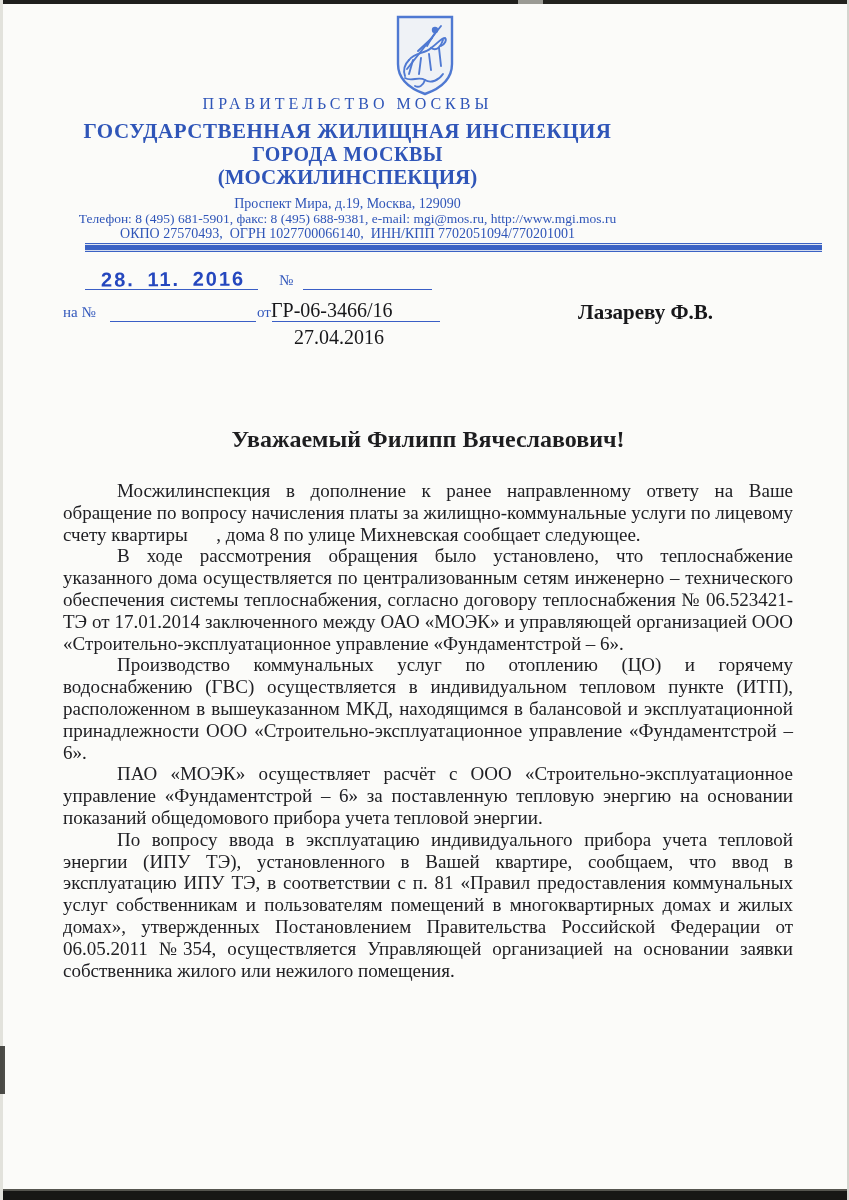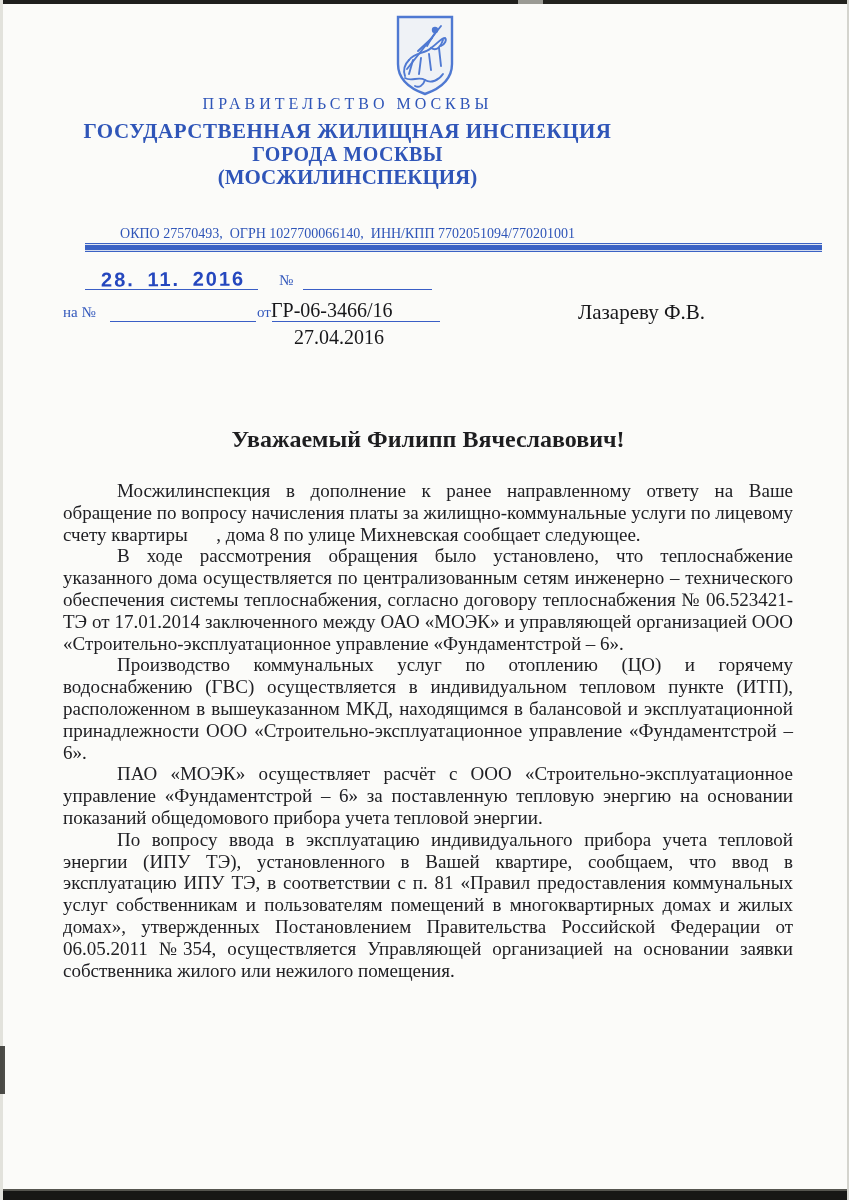--- a/index.html
+++ b/index.html
@@ -42,21 +42,21 @@
   .u4{left:272px;top:321px;width:168px;}
   .stamp{position:absolute;left:101px;top:268px;
     font-family:"Liberation Sans",sans-serif;font-weight:bold;font-size:20px;
     color:#2547be;letter-spacing:2px;word-spacing:5px;transform:rotate(-.4deg);}
   .lbl{position:absolute;font-size:15px;}
   .no1{left:279px;top:272px;}
   .reply{left:63px;top:304px;}
   .from{left:257px;top:304px;}
   .refnum{position:absolute;left:271px;top:299px;font-size:20px;color:#17171a;}
   .refdate{position:absolute;left:294px;top:326px;font-size:20px;color:#17171a;}
-  .addressee{position:absolute;left:578px;top:300px;font-size:21px;font-weight:normal;color:#17171a;}
+  .addressee{position:absolute;left:578px;top:300px;font-size:21px;font-weight:bold;color:#17171a;}
 
   
   .body-block{position:absolute;left:63px;top:426px;width:730px;}
   .salutation{text-align:center;font-weight:bold;font-size:24px;margin:0 0 27px 0;}
   .body-block p{margin:0;font-size:19px;line-height:21.8px;text-align:justify;text-indent:54px;color:#202024;}
 </style>
 </head>
 <body>
 
 <div class="page">
@@ -82,20 +82,22 @@
         <path d="M11 63 C17 67 25 61 31 65 C37 69 45 65 49 59"></path>
         <path d="M31 65 C29 71 25 73 21 71"></path>
       </g>
     </svg>
   </div>
 
   <div class="hdr gov">ПРАВИТЕЛЬСТВО МОСКВЫ</div>
   <div class="hdr org2">ГОРОДА МОСКВЫ</div>
   <div class="hdr org1">ГОСУДАРСТВЕННАЯ ЖИЛИЩНАЯ ИНСПЕКЦИЯ</div>
   <div class="hdr org3">(МОСЖИЛИНСПЕКЦИЯ)</div>
+  <div class="hdr addr">Проспект Мира, д.19, Москва, 129090</div>
+  <div class="hdr contacts">Телефон: 8 (495) 681-5901, факс: 8 (495) 688-9381, e-mail: mgi@mos.ru, http://www.mgi.mos.ru</div>
   <div class="hdr reg">ОКПО 27570493,&nbsp; ОГРН 1027700066140,&nbsp; ИНН/КПП 7702051094/770201001</div>
   <div class="rule"></div>
 
   <div class="uline u1"></div>
   <div class="stamp">28. 11. 2016</div>
   <div class="lbl blue no1">№</div>
   <div class="uline u2"></div>
 
   <div class="lbl blue reply">на №</div>
   <div class="uline u3"></div>

